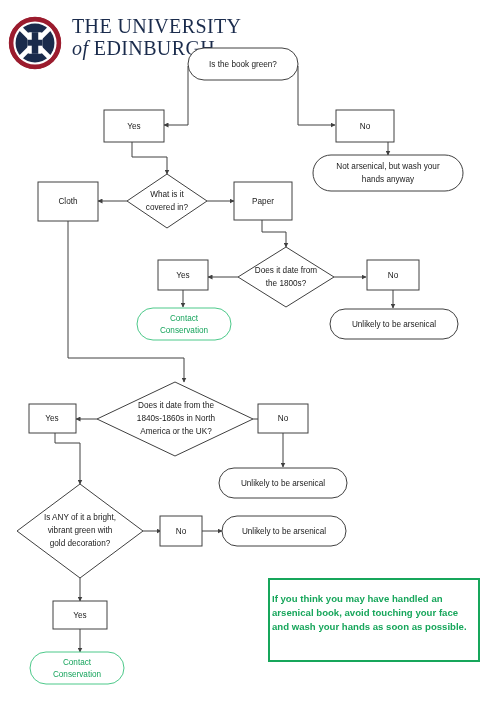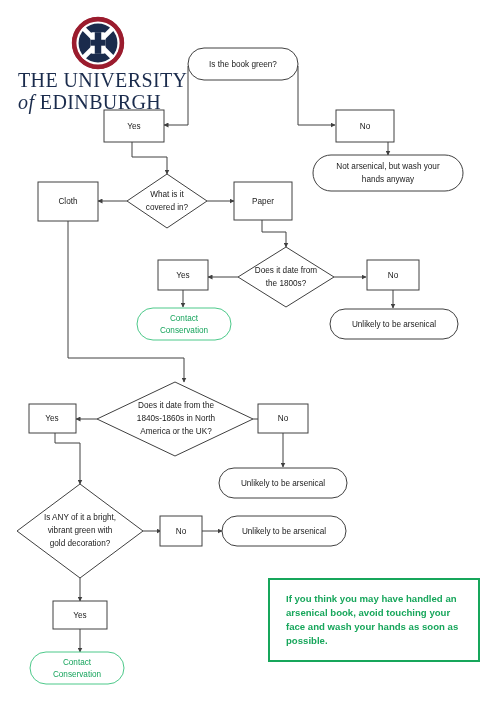--- a/index.html
+++ b/index.html
@@ -21,22 +21,20 @@
     height: 720px;
     background: #ffffff;
   }
 
   
   .brand {
     position: absolute;
     left: 8px;
     top: 16px;
     display: flex;
-    align-items: center;
-    flex-direction: column;
   }
   .crest {
     width: 54px;
     height: 54px;
     flex: 0 0 auto;
   }
   .brand-text {
     margin-left: 10px;
     color: #1a2b4c;
     line-height: 1.0;
@@ -93,21 +91,21 @@
   
   .warning-box {
     position: absolute;
     left: 268px;
     top: 578px;
     width: 212px;
     height: 84px;
     border: 2.5px solid #17a65b;
     background: #ffffff;
     box-sizing: border-box;
-    padding: 12px 10px 8px 16px;
+    padding: 12px 10px 8px 2px;
   }
   .warning-text {
     font-family: "Liberation Sans", sans-serif;
     font-size: 9.6px;
     font-weight: bold;
     color: #17a65b;
     line-height: 1.45;
     margin: 0;
   }
 </style>

